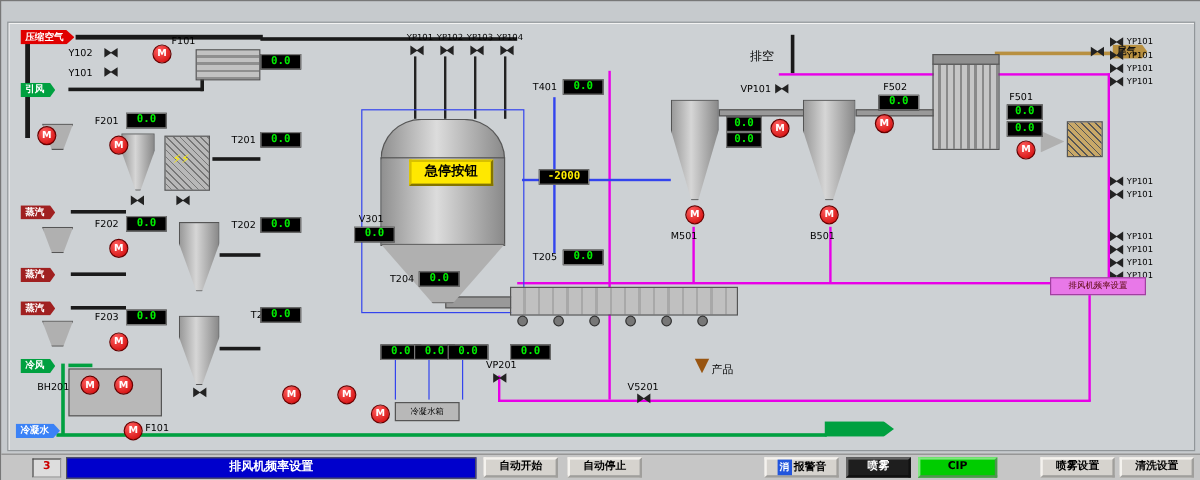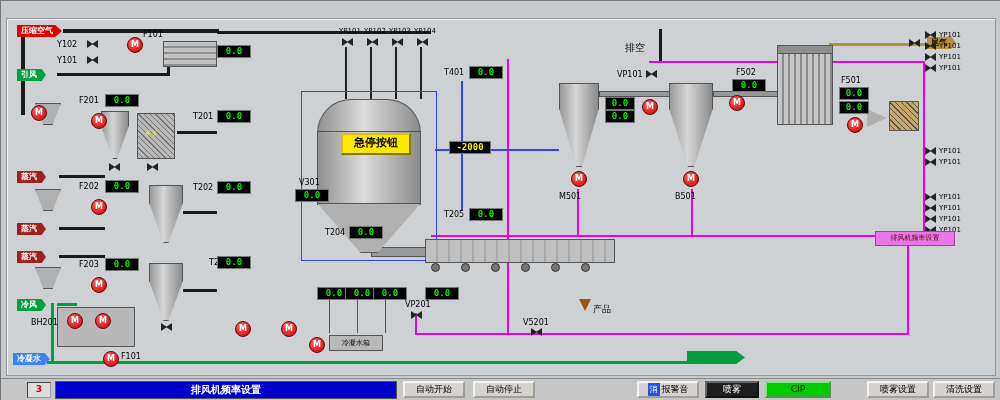--- a/index.html
+++ b/index.html
@@ -12,21 +12,21 @@
   .titlebar .maker{position:absolute;right:6px;font-size:9px;color:#111;line-height:15px;}
   .panel{position:absolute;left:5px;top:17px;width:988px;height:356px;background:#cdd1d4;
          border:1px solid #919699;box-shadow:inset 1px 1px 0 #f2f2f2;z-index:0;}
   .bottombar{position:absolute;left:0;top:377px;width:1000px;height:23px;background:#c6c6c6;
              border-top:1px solid #8a8a8a;z-index:10;}
   .statusbar{position:absolute;left:54px;top:2px;width:340px;height:16px;background:#0000cc;
              border:1px solid #555;color:#fff;font-size:10px;font-weight:bold;text-align:center;line-height:16px;}
   .indicator{position:absolute;left:26px;top:3px;width:22px;height:14px;background:#ddd;border:1px inset #999;
              color:#c00;font-size:9px;font-weight:bold;text-align:center;line-height:13px;}
   .btn{position:absolute;top:2px;height:17px;background:#d6d3ce;border:2px outset #f4f2ee;
-       font-size:9px;font-weight:normal;color:#000;text-align:center;line-height:13px;cursor:pointer;box-sizing:border-box;}
+       font-size:9px;font-weight:bold;color:#000;text-align:center;line-height:13px;cursor:pointer;box-sizing:border-box;}
   .btn.dark{background:#1e1e1e;color:#fff;border:2px outset #666;}
   .btn.green{background:#00cc00;border:2px outset #7fe87f;}
   .mutepfx{display:inline-block;background:#2255dd;color:#fff;padding:0 2px;margin-right:2px;font-size:8px;}
   
   .lbl{position:absolute;font-size:8px;color:#000;white-space:nowrap;line-height:1;z-index:4;}
   .lbl.tiny{font-size:7px;}
   .disp{position:absolute;background:#000;color:#00ee00;font-family:"DejaVu Sans Mono",monospace;
         font-size:9px;font-weight:bold;text-align:center;padding:1px 3px;border:1px solid #777;
         line-height:1;min-width:20px;z-index:4;}
   .disp.yellow{color:#ffee00;}

